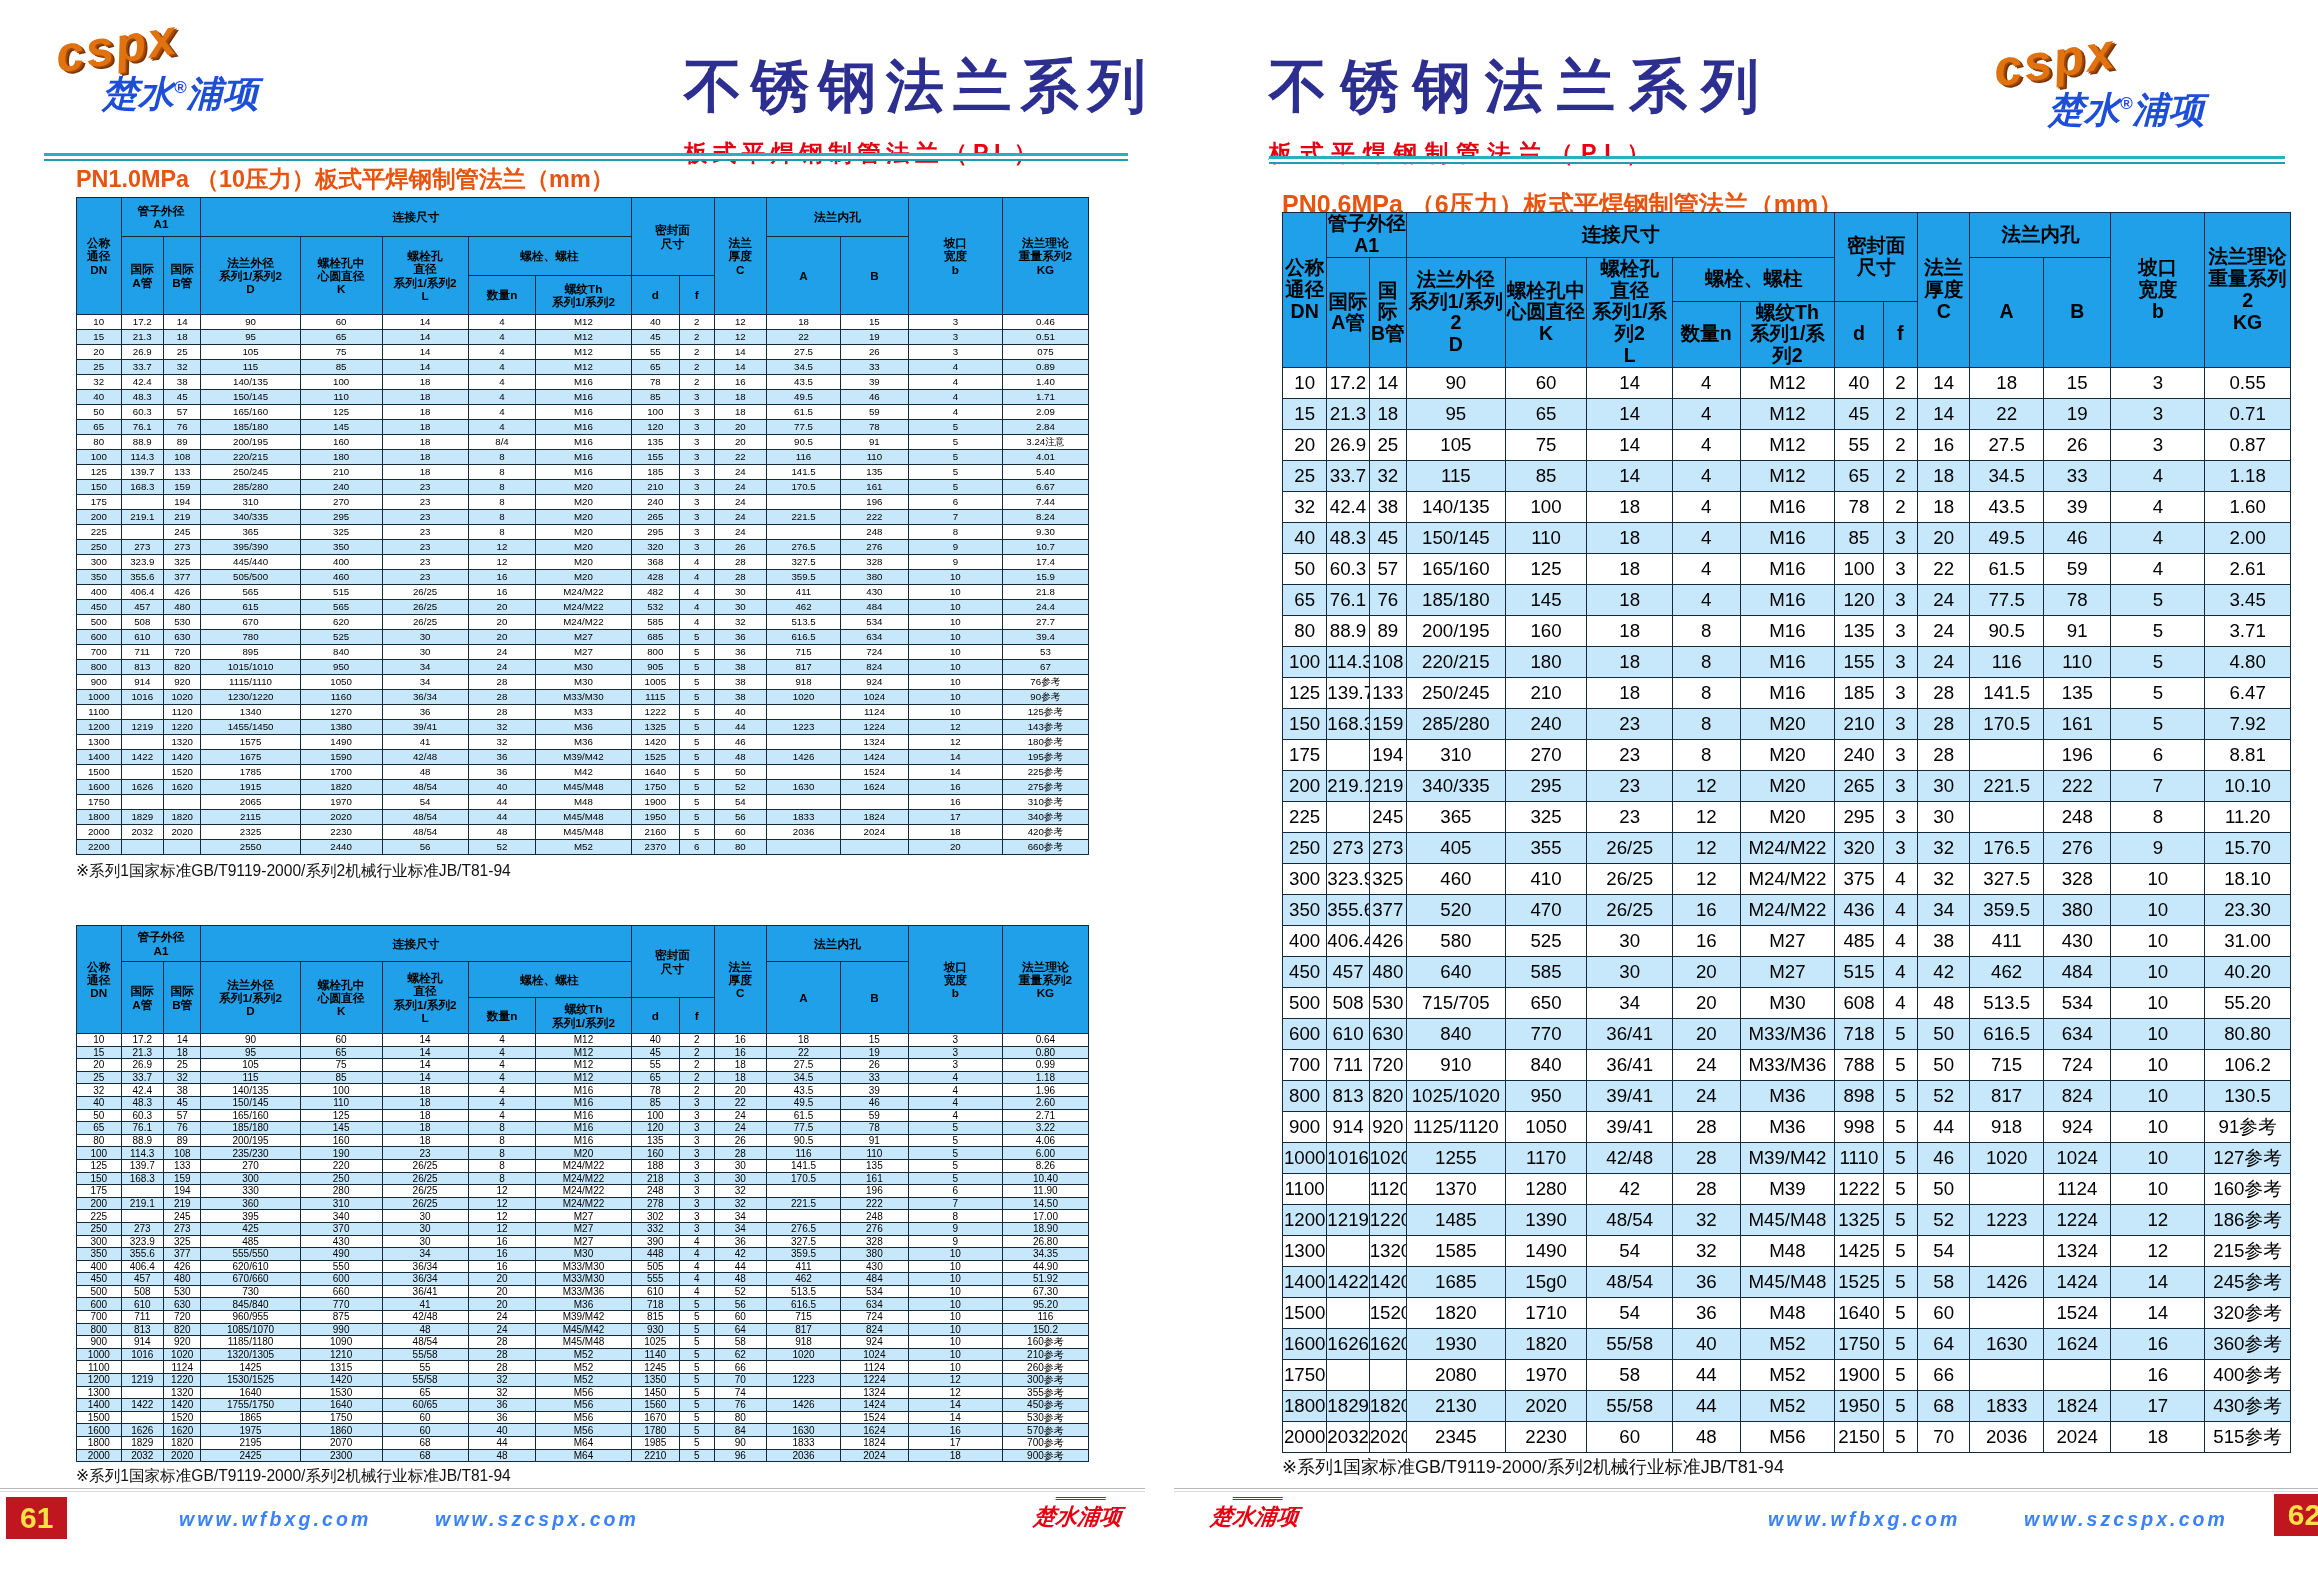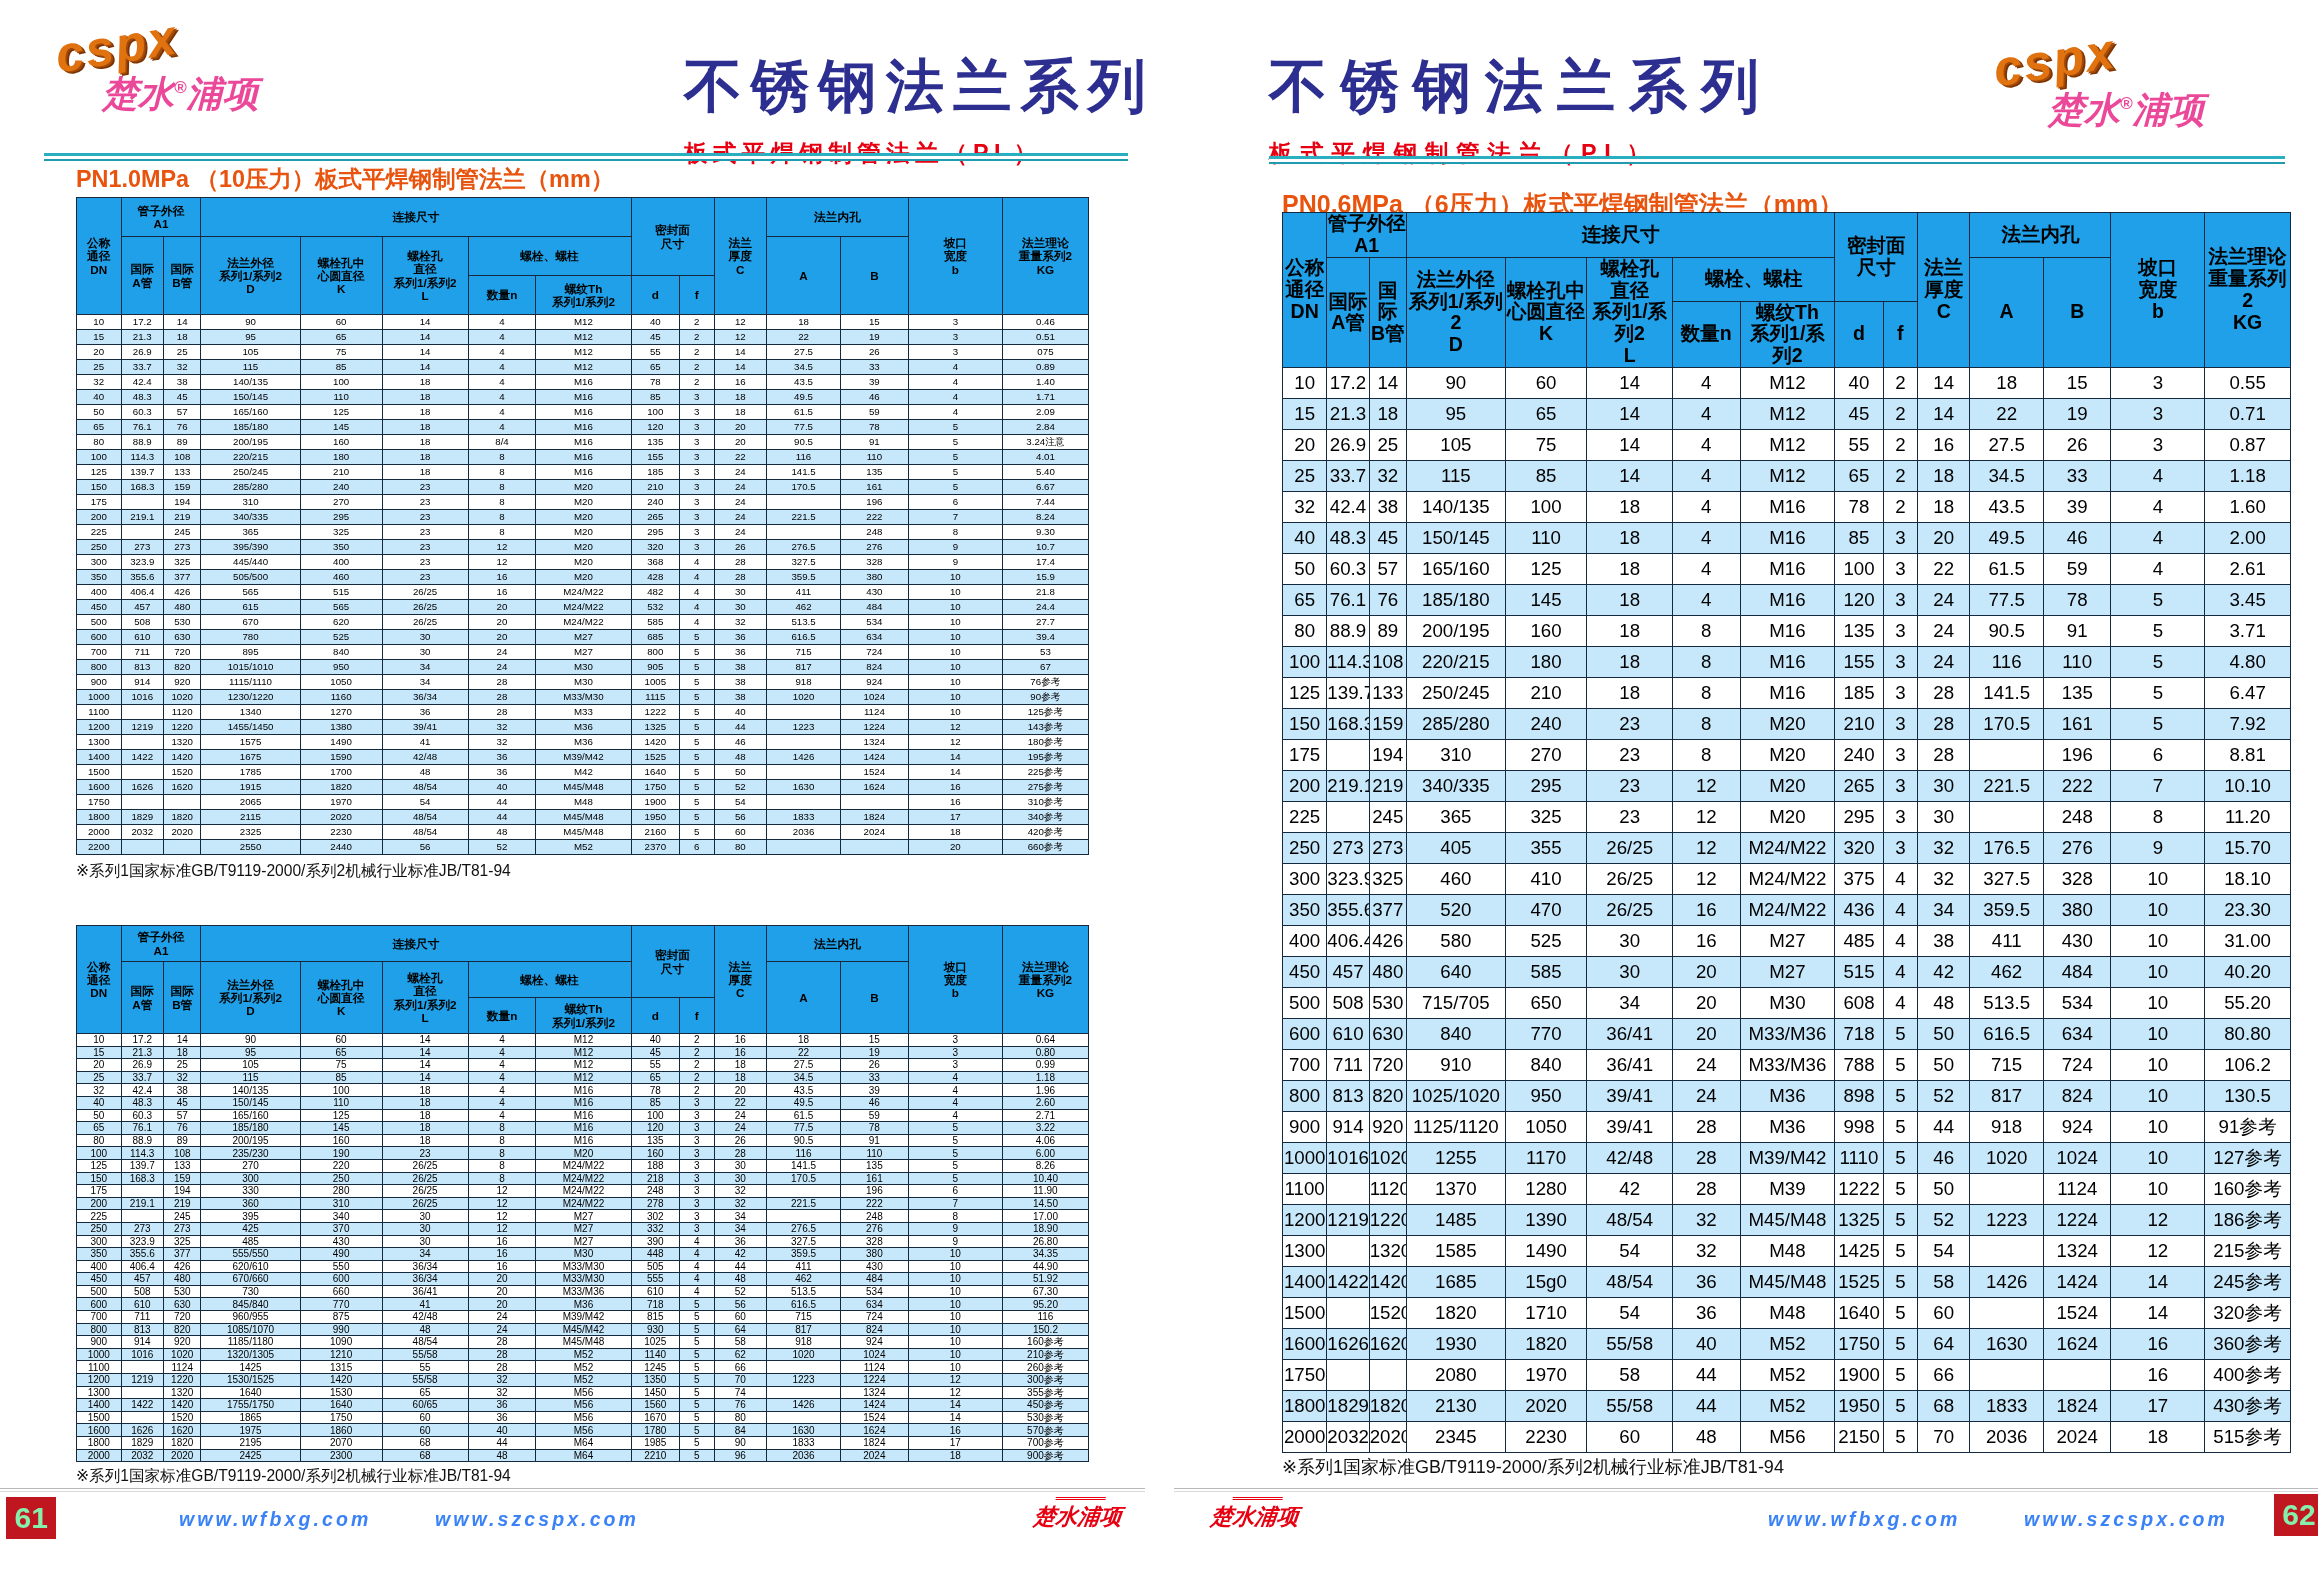--- a/index.html
+++ b/index.html
@@ -7,21 +7,21 @@
        font-family:"Liberation Sans","DejaVu Sans",sans-serif;color:#000;}
   .page{position:absolute;top:0;height:1572px;background:#fff;}
   #page-left{left:0;width:1159px;}
   #page-right{left:1160px;width:1159px;}
 
   
   .logo{position:absolute;}
   .logo-cspx{display:inline-block;font-style:italic;font-weight:900;font-size:50px;
     letter-spacing:2.3px;color:#e0720f;transform:rotate(-9deg);
     text-shadow:1.6px 1.6px 0 #a34a08,3.1px 3.1px 0 #7c3404;}
-  .logo-cn{font-style:italic;font-weight:bold;font-size:36px;color:#ec4899;white-space:nowrap;}
+  .logo-cn{font-style:italic;font-weight:bold;font-size:36px;color:#1d4ed8;white-space:nowrap;}
   .logo-cn sup{font-size:17px;}
   .series-head{position:absolute;}
   .series-title{font-size:58px;font-weight:bold;letter-spacing:9.3px;color:#2c2e90;white-space:nowrap;}
   .series-sub{margin-top:11px;font-size:23.4px;font-weight:bold;letter-spacing:5.5px;color:#e60012;white-space:nowrap;}
   .divider{position:absolute;height:3.1px;border-top:3.9px solid #2aafc0;border-bottom:2.3px solid #1f9cae;background:#fff;}
 
   .sec-title{position:absolute;font-weight:bold;color:#e8530e;white-space:nowrap;}
   .footnote{position:absolute;color:#111;white-space:nowrap;}
 
   
@@ -46,21 +46,21 @@
   .t2{left:76px;top:925px;width:1013px;}
   .t2 thead tr{height:36px;} .t2 thead th{font-size:11.7px;}
   .t2 tbody tr{height:12.6px;} .t2 tbody td{font-size:10px;}
 
   .t3{left:122px;top:212px;width:1009px;}
   .t3 thead tr{height:44px;} .t3 thead th{font-size:19.5px;}
   .t3 tbody tr{height:31px;} .t3 tbody td{font-size:18.7px;}
 
   
   .footer-rule{position:absolute;height:1.6px;border-top:1.6px solid #b9b9b9;border-bottom:0.8px solid #d9d9d9;}
-  .pgnum{position:absolute;width:50px;height:42px;background:#c0161f;color:#86efac;
+  .pgnum{position:absolute;width:61px;height:42px;background:#c0161f;color:#fde047;
          font-size:30px;font-weight:bold;display:flex;align-items:center;justify-content:center;}
   .urls{position:absolute;font-weight:bold;font-style:italic;font-size:19.5px;
         letter-spacing:3.1px;white-space:nowrap;color:#3b82f6;}
   .urls .u2{margin-left:55px;}
   .brand-script{position:absolute;color:#e60012;font-style:italic;font-weight:bold;
         font-size:22px;white-space:nowrap;transform:skewX(-6deg);}
   .brand-script::before{content:"";display:block;width:50px;border-top:3.1px double #e60012;
         margin:0 0 2.3px 20px;}
 </style>
 </head>

